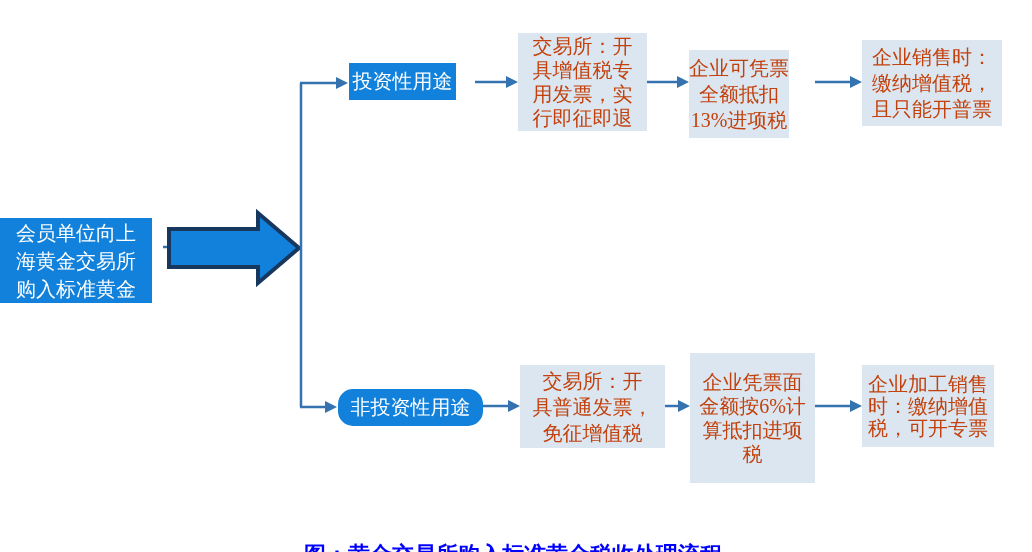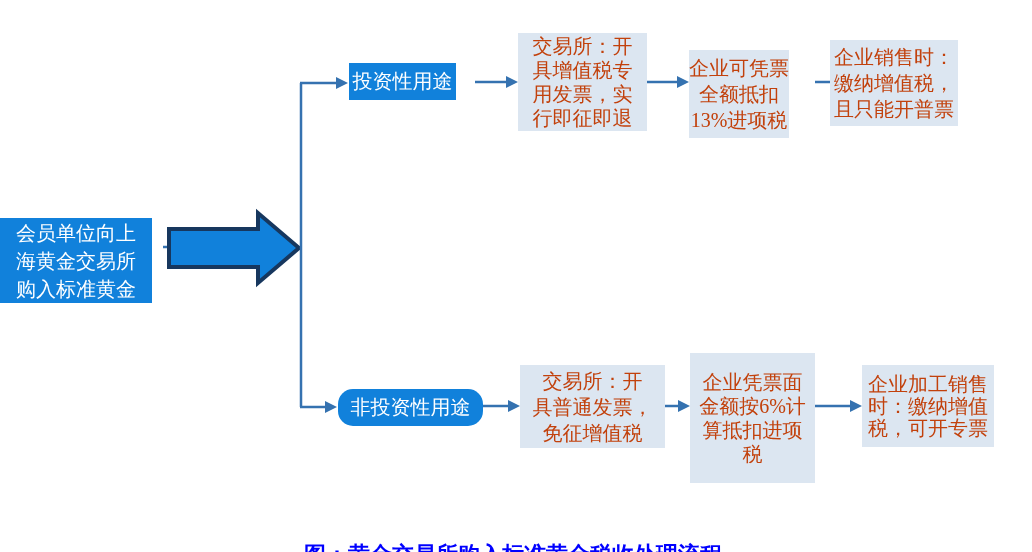--- a/index.html
+++ b/index.html
@@ -15,21 +15,21 @@
     background:#1181DB;color:#ffffff;font-size:20px;line-height:27px;
   }
   .node-light{
     background:#DCE6F1;color:#c2410c;font-size:20px;line-height:24px;
   }
   .src{left:0;top:204px;width:152px;height:85px;line-height:28px;margin-top:14px;}
   .lbl-invest{left:349px;top:63px;width:107px;height:37px;}
   .lbl-noninvest{left:338px;top:389px;width:145px;height:37px;border-radius:15px;}
   .t1{left:518px;top:33px;width:129px;height:98px;}
   .t2{left:689px;top:50px;width:100px;height:88px;line-height:26px;}
-  .t3{left:830px;top:40px;width:128px;height:86px;line-height:26px;}
+  .t3{left:862px;top:40px;width:140px;height:86px;line-height:26px;}
   .b1{left:520px;top:365px;width:145px;height:83px;line-height:26px;}
   .b2{left:690px;top:353px;width:125px;height:130px;}
   .b3{left:862px;top:365px;width:132px;height:82px;line-height:22px;}
   #connector-layer{position:absolute;left:0;top:0;width:1032px;height:552px;}
   .flow-arrow-label{
     position:absolute;left:170px;top:233px;width:88px;height:30px;
     display:flex;align-items:center;justify-content:center;
     color:#ffffff;font-size:19px;
   }
   .caption{

